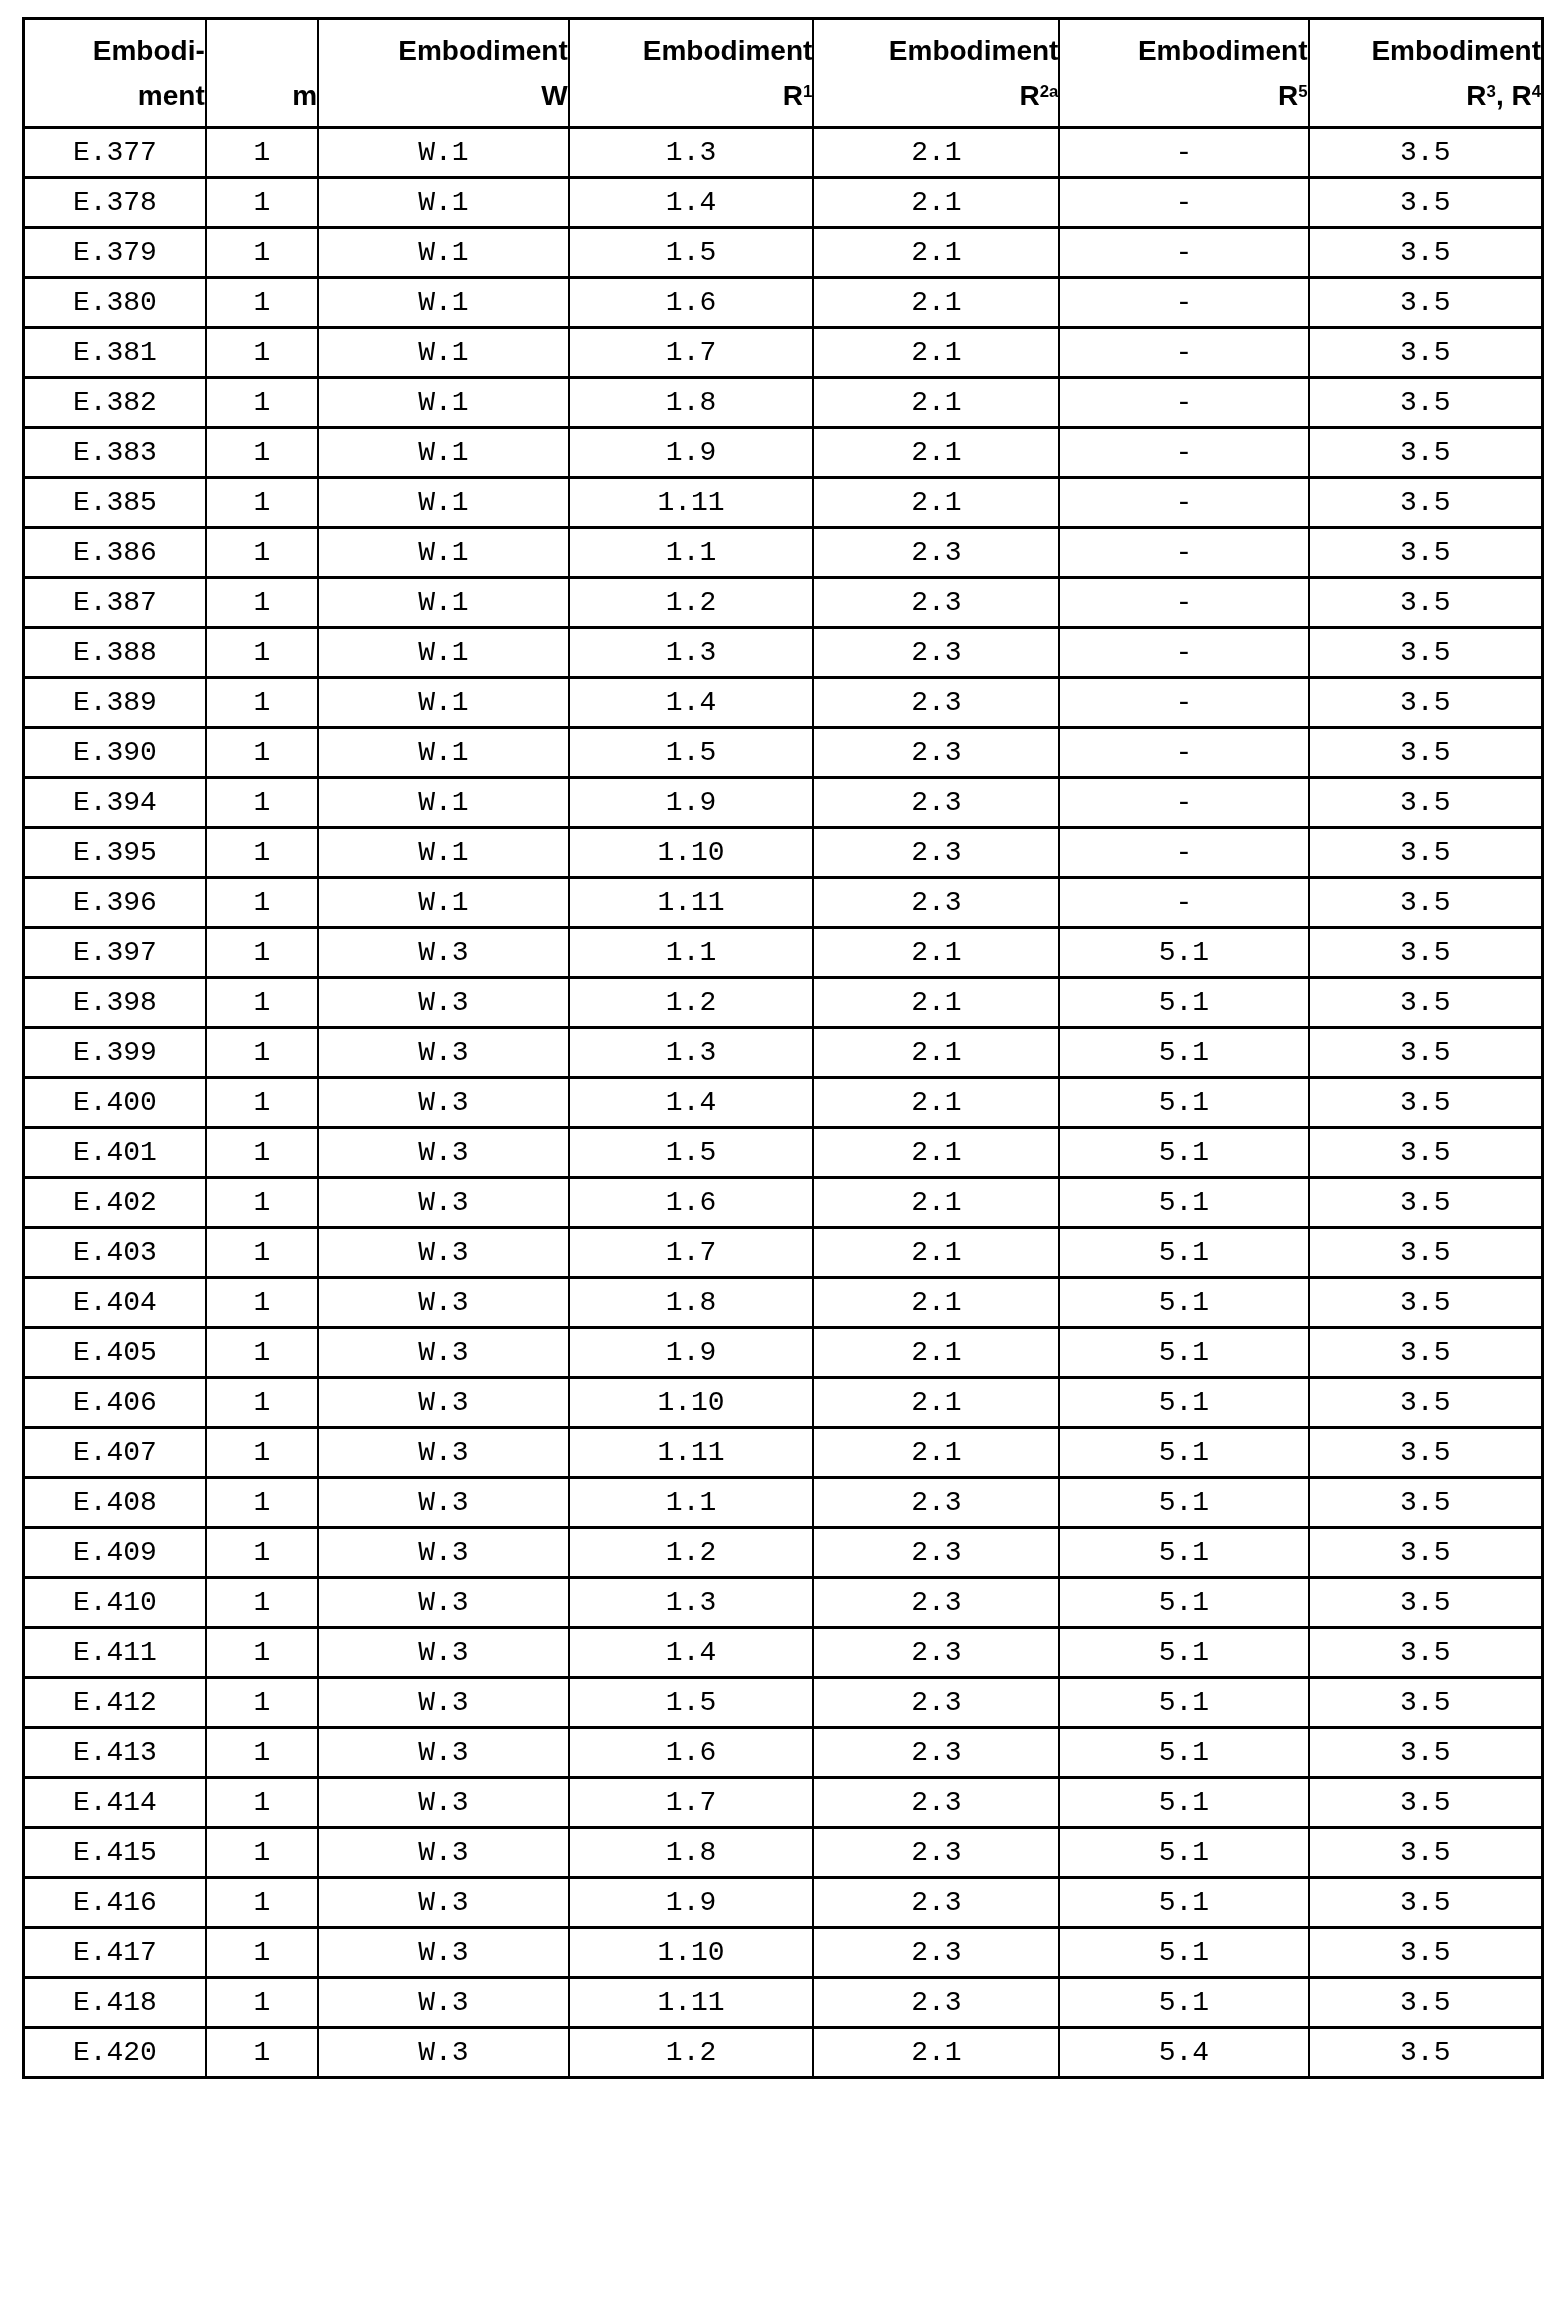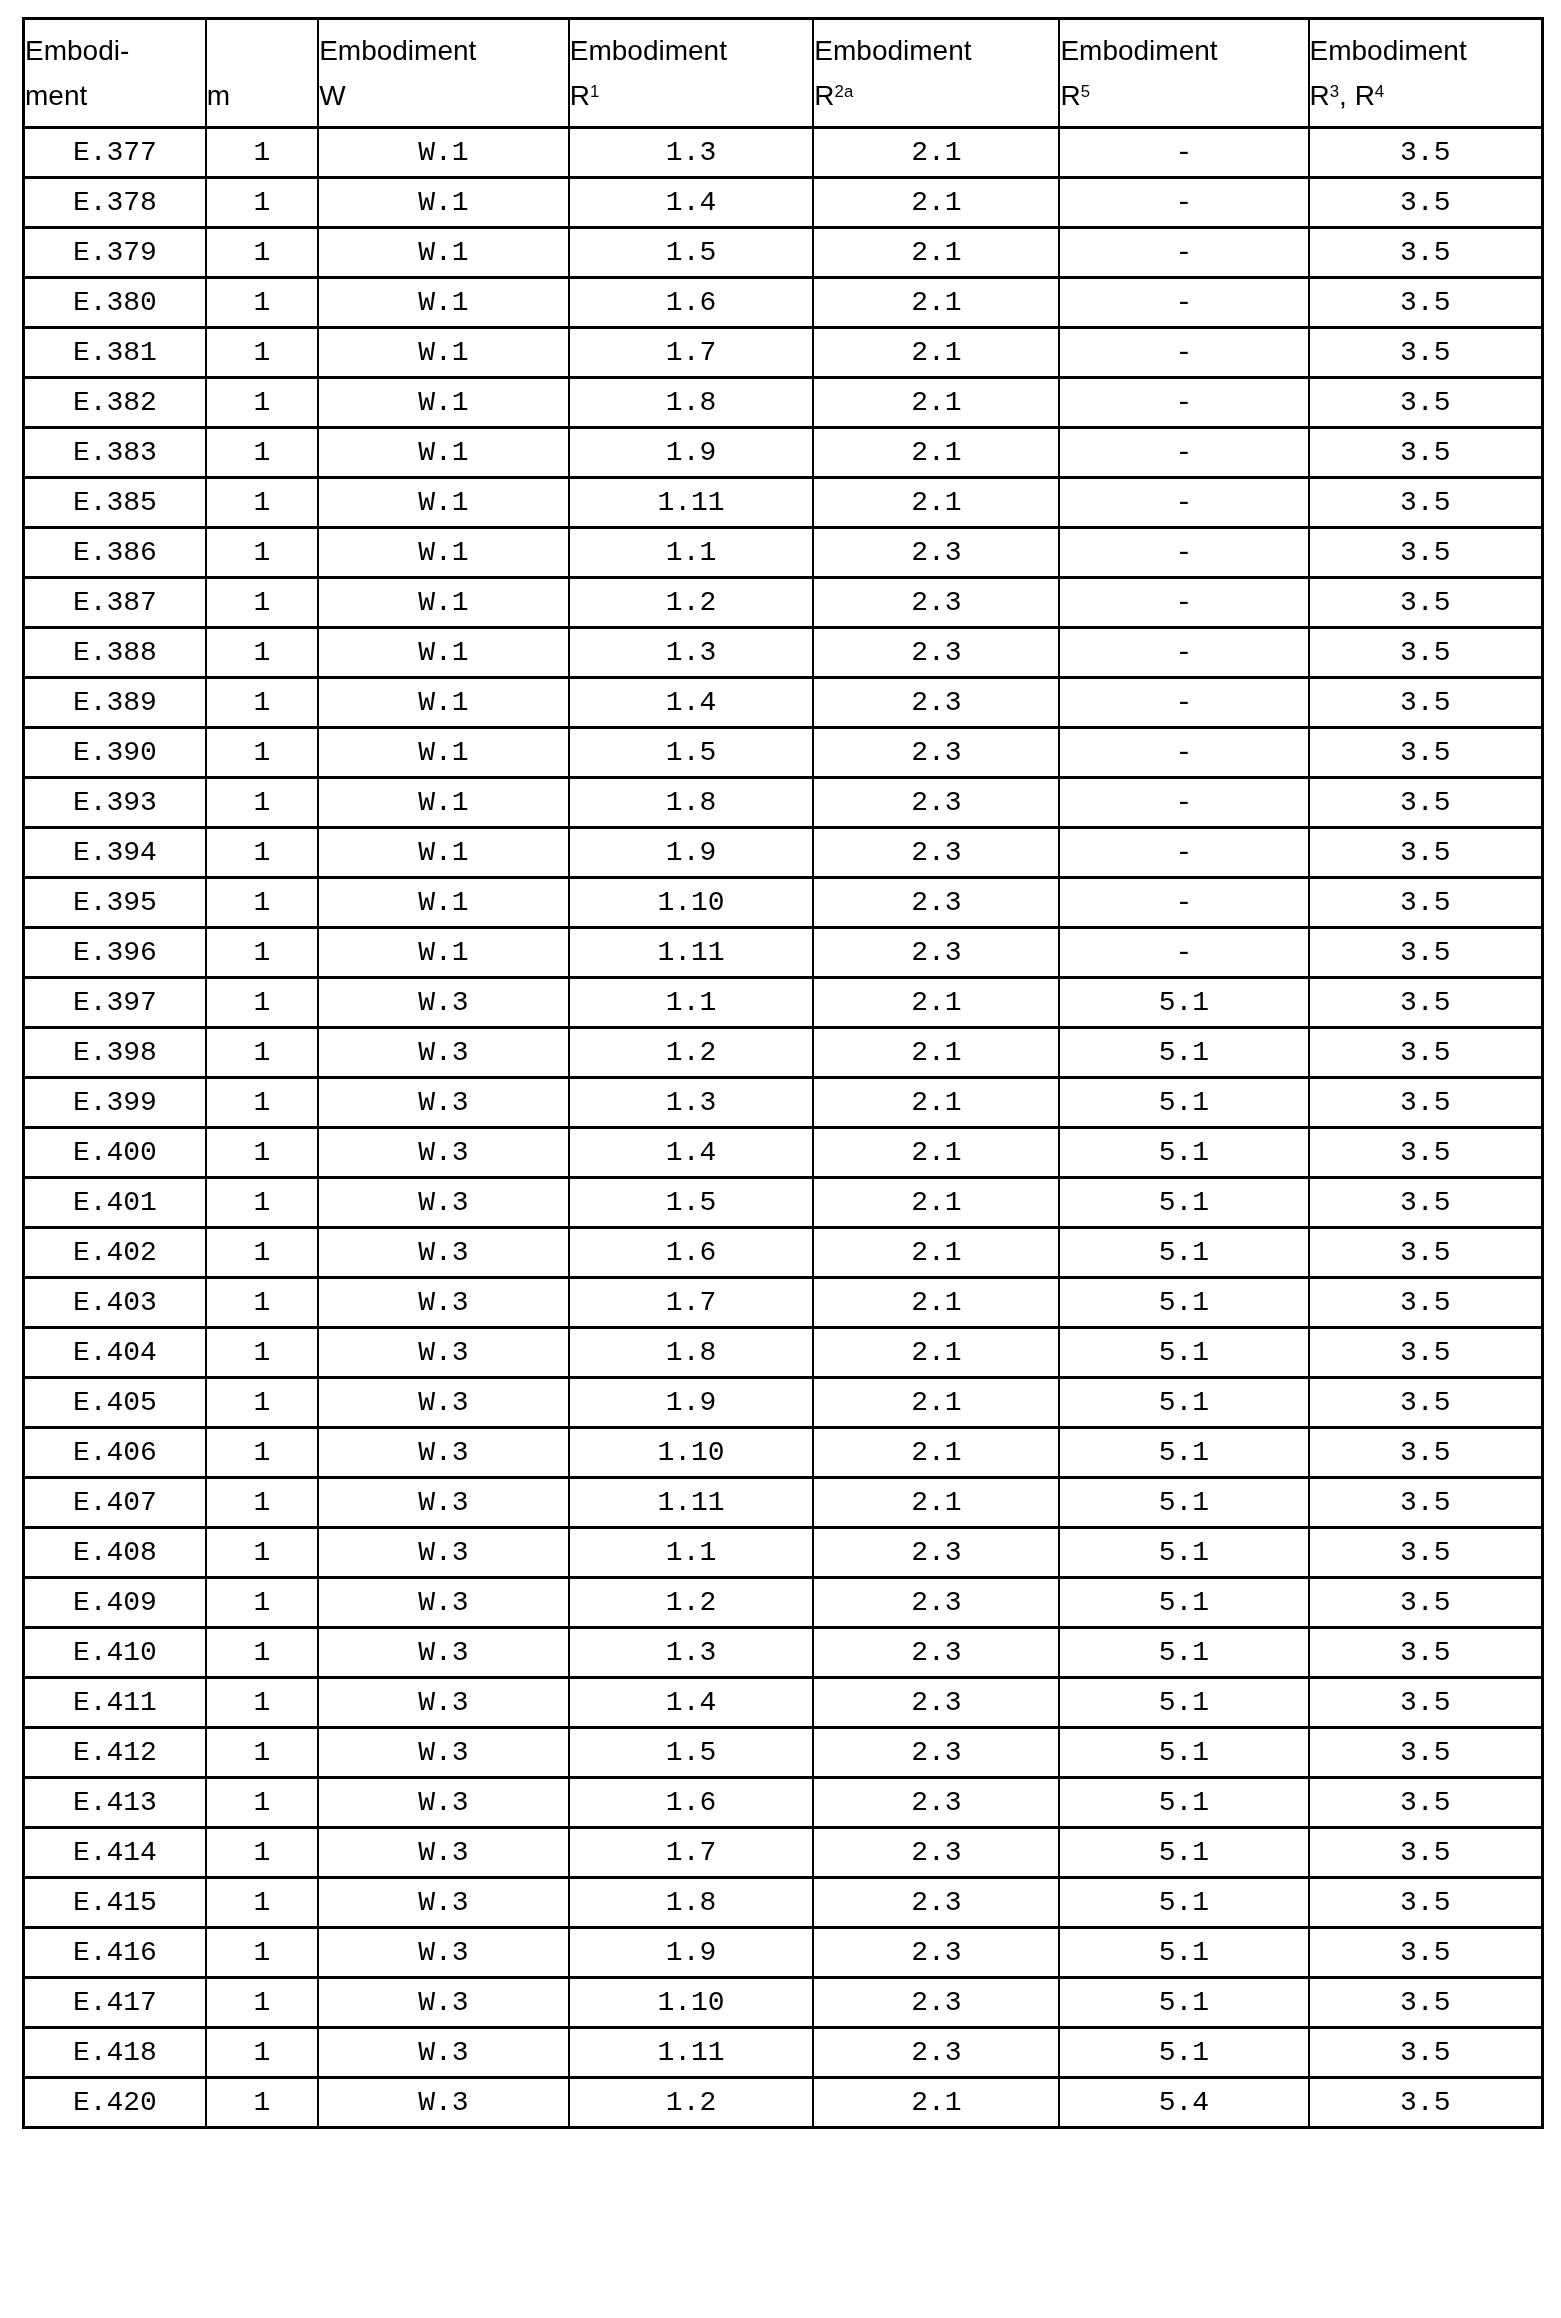--- a/index.html
+++ b/index.html
@@ -30,21 +30,22 @@
     font-weight: 400;
     padding: 0;
     overflow: hidden;
     white-space: nowrap;
   }
   .emb-table thead tr { height: 109px; }
   .emb-table tbody tr { height: 50px; font-family: Liberation Mono, monospace; }
   .th-top, .th-bottom {
     height: 45px;
     line-height: 45px;
-    text-align: left;
+    text-align: right;
+    font-weight: bold;
   }
   sup {
     font-size: 0.6em;
     line-height: 0;
     vertical-align: baseline;
     position: relative;
     top: -0.5em;
   }
 </style>
 </head>
@@ -205,29 +206,20 @@
         <tr>
     <td>E.390</td>
     <td>1</td>
     <td>W.1</td>
     <td>1.5</td>
     <td>2.3</td>
     <td>-</td>
     <td>3.5</td>
   </tr>
         <tr>
-    <td>E.393</td>
-    <td>1</td>
-    <td>W.1</td>
-    <td>1.8</td>
-    <td>2.3</td>
-    <td>-</td>
-    <td>3.5</td>
-  </tr>
-        <tr>
     <td>E.394</td>
     <td>1</td>
     <td>W.1</td>
     <td>1.9</td>
     <td>2.3</td>
     <td>-</td>
     <td>3.5</td>
   </tr>
         <tr>
     <td>E.395</td>

